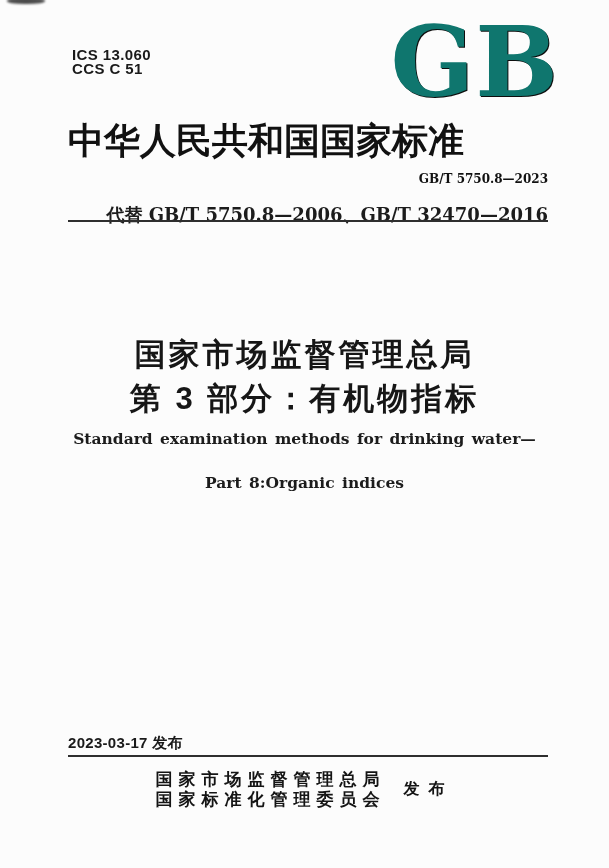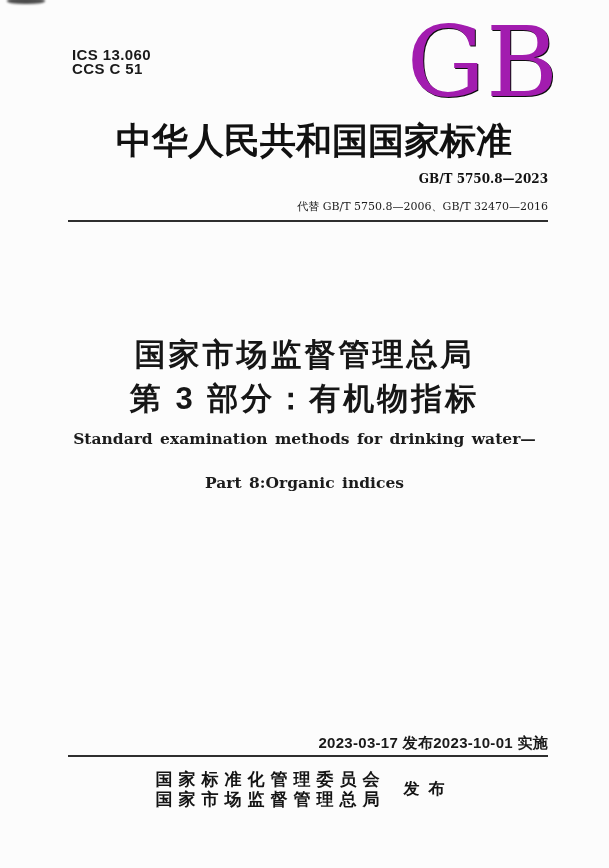--- a/index.html
+++ b/index.html
@@ -18,38 +18,38 @@
   }
   .ics-block{
     position:absolute;left:72px;top:28px;
     font-size:15px;font-weight:bold;letter-spacing:.4px;line-height:14px;
     font-family:"Liberation Sans",sans-serif;
     margin-top:20px;
   }
   .gb-logo{
     position:absolute;right:50px;top:18px;
     font-family:"DejaVu Serif","Liberation Serif",serif;
-    font-weight:400;font-size:98px;line-height:88px;
-    letter-spacing:1px;color:#a21caf;
+    font-weight:700;font-size:98px;line-height:88px;
+    letter-spacing:1px;color:#0f766e;
     text-shadow:1px 1px 0 #0d0d0d;
   }
   .national-heading{
     position:absolute;left:68px;right:48px;top:118px;
     font-family:"DejaVu Serif","Liberation Serif",serif;
     font-weight:bold;font-size:36px;line-height:44px;color:#111;
     text-align:justify;text-align-last:justify;
     white-space:nowrap;display:flex;justify-content:space-between;
   }
-  .national-heading span{flex:none;margin-left:48px;}
+  .national-heading span{flex:none;}
   .code-block{
     position:absolute;right:61px;top:168px;text-align:right;
     font-family:"DejaVu Serif","Liberation Serif",serif;
   }
   .std-code{font-weight:bold;font-size:12px;line-height:22px;color:#111;}
-  .replaces{font-weight:normal;font-size:11px;line-height:15px;margin-top:9px;color:#1c1c1c;}
+  .replaces{font-weight:bold;font-size:18px;line-height:15px;margin-top:17px;color:#1c1c1c;}
   .rule{
     position:absolute;left:68px;right:61px;height:2px;background:#2e2e2e;
   }
   .rule-top{top:220px;}
   .rule-bottom{top:755px;}
   .cn-title{
     position:absolute;left:0;width:100%;text-align:center;
     font-family:"Liberation Sans","DejaVu Sans",sans-serif;
     font-weight:bold;font-size:31px;letter-spacing:3px;color:#161616;
     white-space:nowrap;
@@ -59,21 +59,21 @@
   .en-title{
     position:absolute;left:0;width:100%;text-align:center;
     font-family:"DejaVu Serif","Liberation Serif",serif;
     font-weight:bold;font-size:15.5px;color:#1c1c1c;
     word-spacing:2px;white-space:nowrap;
   }
   .en-title-1{top:429px;}
   .en-title-2{top:473px;}
   .dates-row{
     position:absolute;left:68px;right:61px;top:734px;
-    display:flex;justify-content:flex-end;
+    display:flex;justify-content:flex-start;
     font-family:"Liberation Sans","DejaVu Sans",sans-serif;
     font-weight:600;font-size:15px;color:#1a1a1a;letter-spacing:.3px;
   }
   .issuer-group{
     position:absolute;left:0;top:769px;width:100%;
     display:flex;justify-content:center;align-items:center;gap:16px;
     font-family:"DejaVu Serif","Liberation Serif",serif;
     color:#141414;
   }
   .issuer-lines{text-align:center;}
@@ -112,26 +112,25 @@
   <div class="rule rule-top"></div>
 
   <div class="cn-title cn-title-1">国家市场监督管理总局</div>
   <div class="cn-title cn-title-2">第 3 部分：有机物指标</div>
 
   <div class="en-title en-title-1">Standard examination methods for drinking water—</div>
   <div class="en-title en-title-2">Part 8:Organic indices</div>
 
   <div class="dates-row">
     <span>2023-03-17 发布</span>
-    <span>2023-10-01 实施</span>
   </div>
 
   <div class="rule rule-bottom"></div>
 
   <div class="issuer-group">
     <div class="issuer-lines">
+      <div class="issuer-line">国家市场监督管理总局</div>
       <div class="issuer-line">国家标准化管理委员会</div>
-      <div class="issuer-line">国家市场监督管理总局</div>
     </div>
     <div class="issue-label">发布</div>
   </div>
 
 </div>
 
 </body></html>

